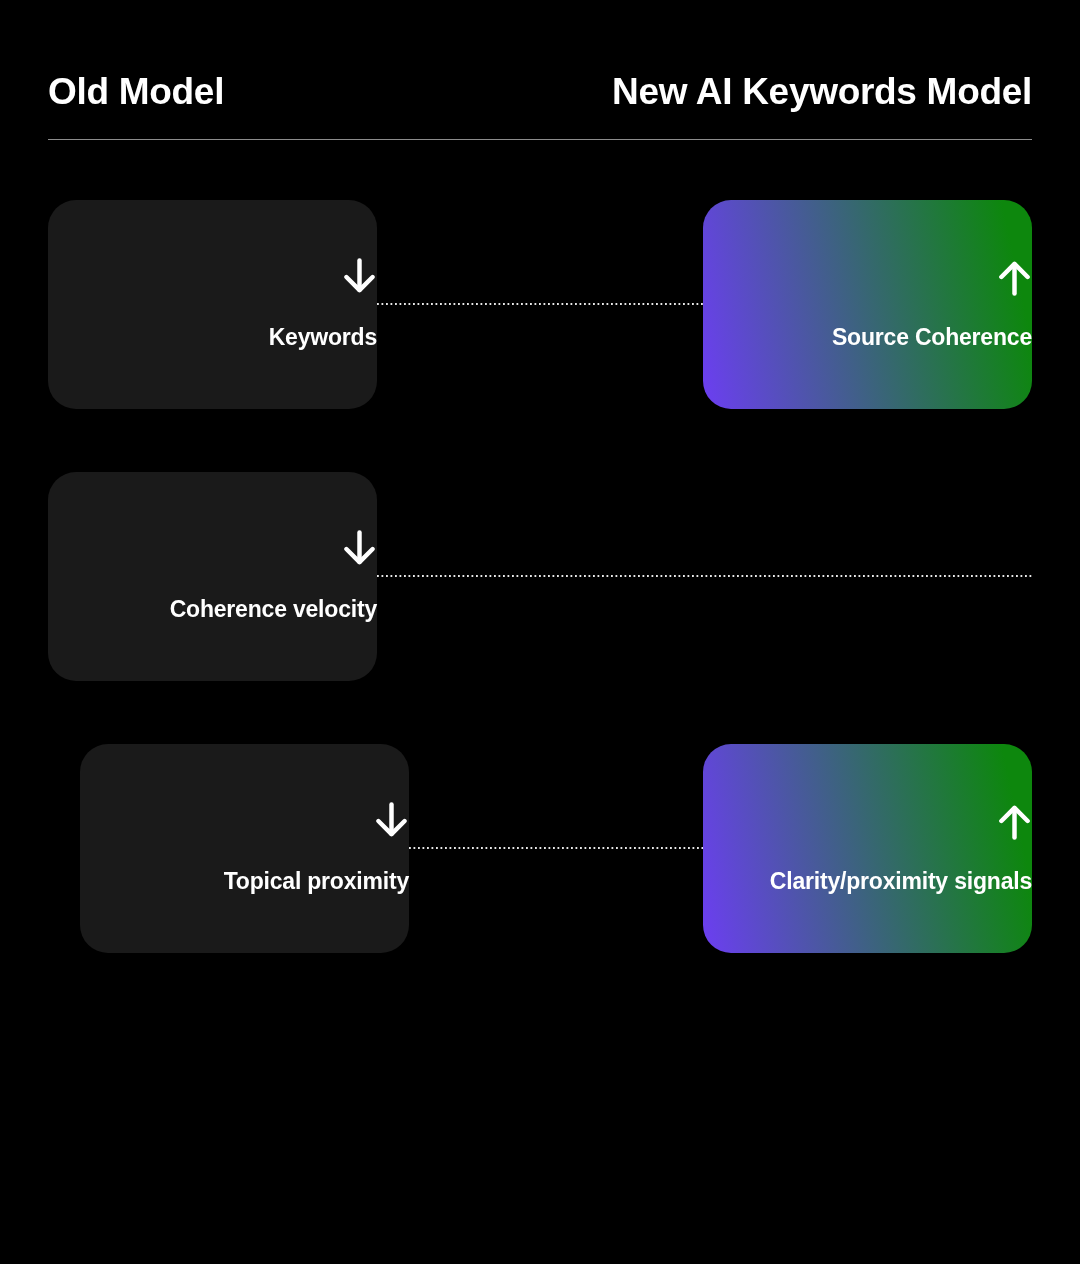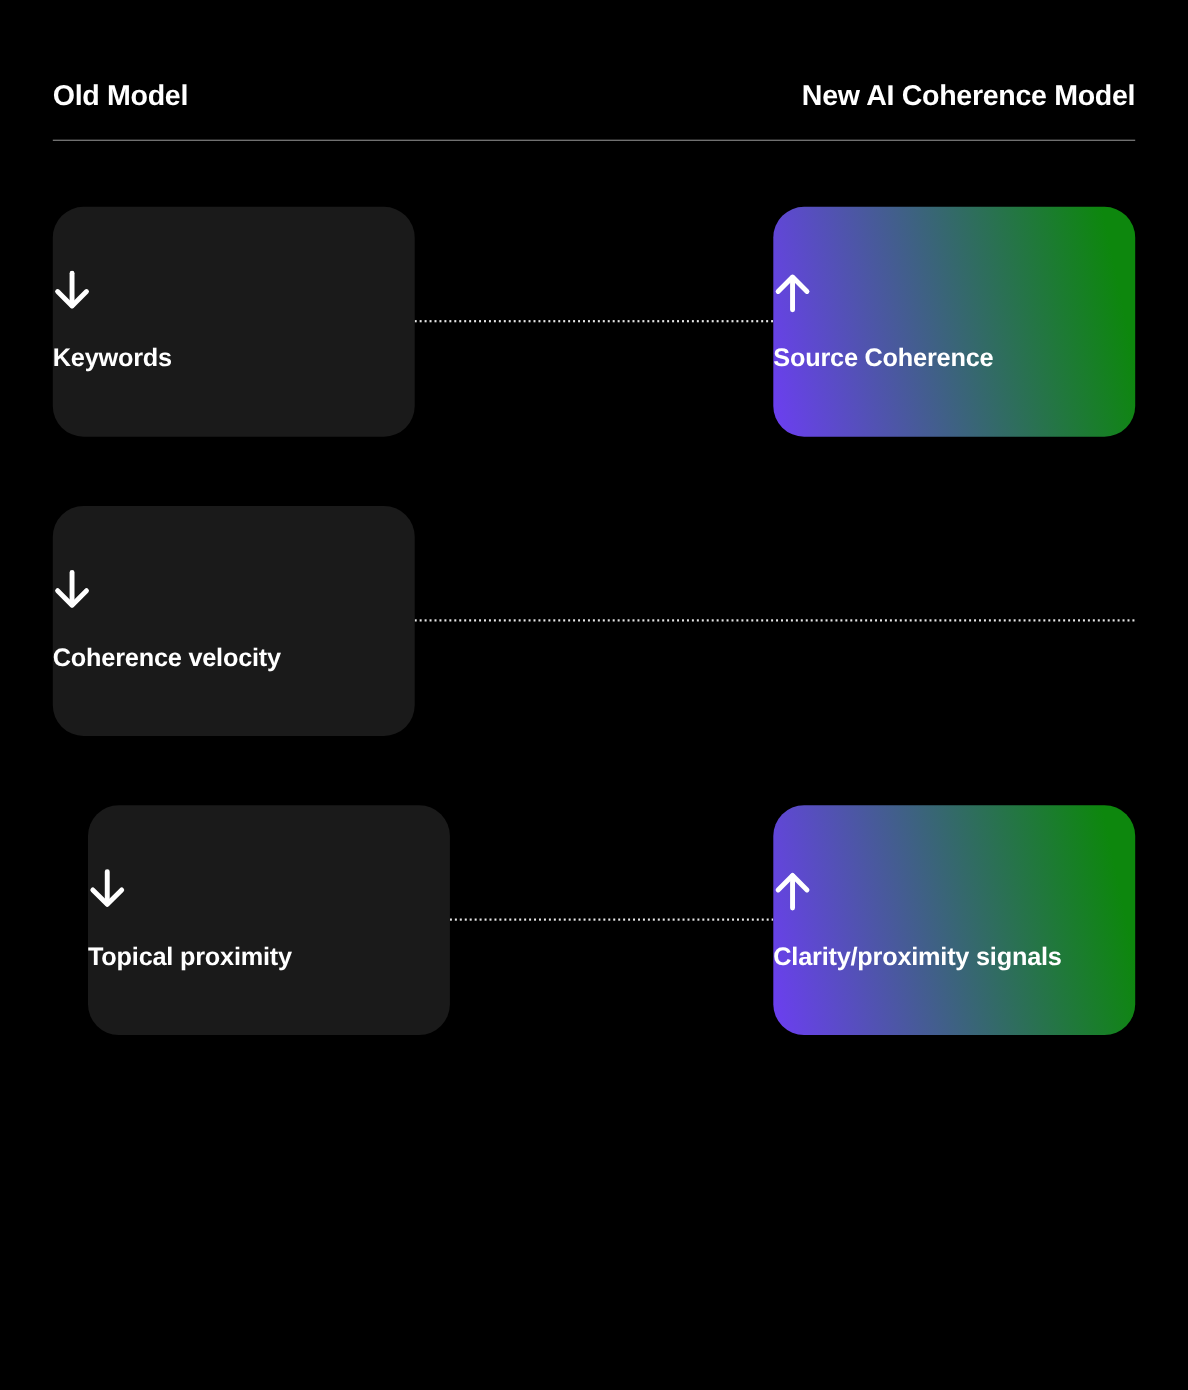--- a/index.html
+++ b/index.html
@@ -17,21 +17,21 @@
   }
 
   .header {
     display: flex;
     justify-content: space-between;
     align-items: baseline;
     padding-top: 72px;
   }
   .header h1 {
     margin: 0;
-    font-size: 26px;
+    font-size: 37px;
     font-weight: bold;
     letter-spacing: -0.3px;
     line-height: 1.1;
     color: var(--text, #fff);
   }
 
   .divider {
     border: none;
     border-top: 1px solid var(--divider, #8c8c8c);
     margin: 26px 0 0 0;
@@ -47,21 +47,21 @@
   }
   .row:last-child { margin-bottom: 0; margin-left: 32px; }
 
   .card {
     width: 329px;
     height: 209px;
     border-radius: 28px;
     flex: 0 0 auto;
     display: flex;
     flex-direction: column;
-    align-items: flex-start;
+    align-items: flex-end;
     justify-content: center;
     text-align: center;
   }
   .card.old { background: var(--old_card_bg, #1a1a1a); }
   .card.new {
     background: linear-gradient(78deg,
       var(--gradient_start_purple, #6c3ef2) 0%,
       var(--gradient_end_green, #0d870d) 92%);
   }
 
@@ -102,21 +102,21 @@
     align-self: center;
   }
 </style>
 </head>
 <body>
 
 <div class="canvas" style="--background: #000000; --old_card_bg: #1A1A1A; --gradient_start_purple: #6C3EF2; --gradient_end_green: #0D870D; --text: #FFFFFF; --divider: #8C8C8C; --connector_dots: #E8E8E8;">
 
   <div class="header">
     <h1>Old Model</h1>
-    <h1>New AI Coherence Model</h1>
+    <h1>New AI Keywords Model</h1>
   </div>
 
   <hr class="divider">
 
   <div class="rows">
 
     <div class="row">
       <div class="card old">
         <svg class="arrow-icon" viewBox="0 0 36 40">
           <path d="M18 3 V33"></path>

